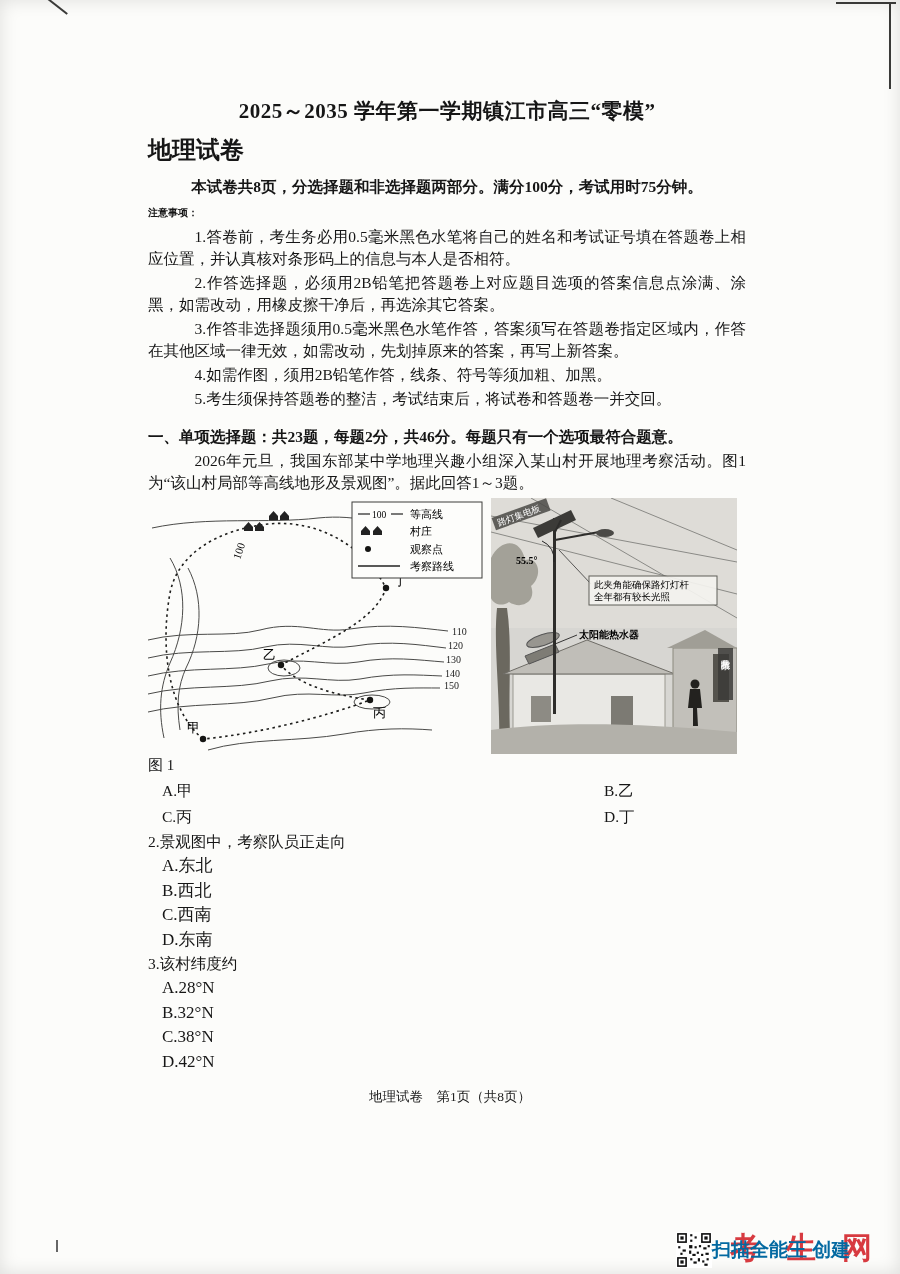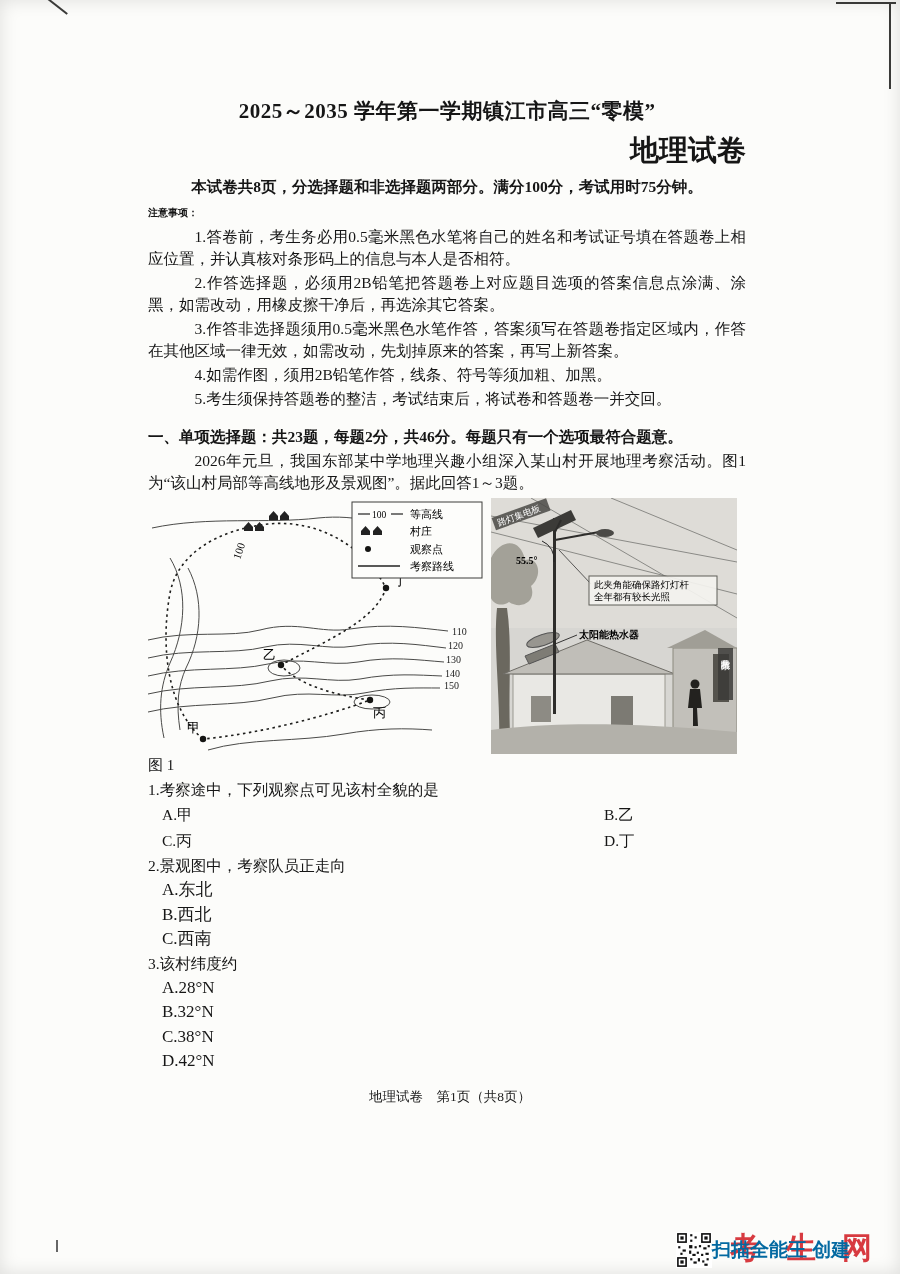--- a/index.html
+++ b/index.html
@@ -2,21 +2,21 @@
 <html><head>
 <meta charset="utf-8">
 <style>
   *{box-sizing:border-box}
   html,body{margin:0;padding:0;background:#8f8f8d}
   .page{position:relative;width:900px;height:1274px;margin:0 auto;background:#fcfcfa;
         font-family:"Liberation Serif","DejaVu Serif",serif;color:#161616;overflow:hidden;
         box-shadow:inset 0 0 18px rgba(0,0,0,.12)}
   .content{position:absolute;left:148px;top:96px;width:598px}
   .t1{font-size:21px;font-weight:700;text-align:center;margin:0 0 8px;letter-spacing:.5px;line-height:30px}
-  .t2{font-size:29px;font-weight:700;text-align:right;margin:0 0 10px;line-height:32px}
+  .t2{font-size:24px;font-weight:700;text-align:left;margin:0 0 10px;line-height:32px}
   .intro{font-size:15.5px;font-weight:700;text-align:center;margin:0 0 4px;line-height:22px}
   .nh{font-size:10px;font-weight:700;margin:0 0 2px;line-height:22px}
   .para{font-size:15.5px;line-height:22px;margin:0 0 2px;text-indent:3em;text-align:justify}
   .section{font-size:15.5px;font-weight:700;line-height:22px;margin:16px 0 2px;text-align:justify}
   .figrow{display:flex;gap:5px;margin:4px 0 0}
   .map-svg{width:338px;height:256px;display:block}
   .photo-svg{width:246px;height:256px;display:block}
   .figcap{font-size:15px;margin:2px 0 4px;line-height:18px}
   .qstem{font-size:15.5px;line-height:24px;margin:0}
   .opt-grid{display:grid;grid-template-columns:442px auto;padding-left:14px;font-size:15.5px;line-height:26px}
@@ -177,35 +177,35 @@
         <line x1="86" y1="137" x2="64" y2="146" stroke="#222" stroke-width=".9"></line>
         <text x="88" y="140" font-size="10" font-weight="bold">太阳能热水器</text>
         <rect x="227" y="150" width="15" height="52" fill="#3c3b38" opacity=".85"></rect>
         <text x="234.5" y="154" font-size="9.5" fill="#fff" style="writing-mode:vertical-rl">考察队员</text>
       </svg>
     </div>
 
     <p class="figcap">图 1</p>
 
     <div class="question">
-      <p class="qstem">1.考察途中，下列观察点可见该村全貌的是</p>
       <div class="opt-grid">
         <span class="opt">A.甲</span>
         <span class="opt">B.乙</span>
         <span class="opt">C.丙</span>
         <span class="opt">D.丁</span>
       </div>
     </div>
 
     <div class="question">
       <p class="qstem">2.景观图中，考察队员正走向</p>
       <div class="opt-col">
         <span class="opt">A.东北</span>
         <span class="opt">B.西北</span>
         <span class="opt">C.西南</span>
+        <span class="opt">D.东南</span>
       </div>
     </div>
 
     <div class="question">
       <p class="qstem">3.该村纬度约</p>
       <div class="opt-col">
         <span class="opt">A.28°N</span>
         <span class="opt">B.32°N</span>
         <span class="opt">C.38°N</span>
         <span class="opt">D.42°N</span>

